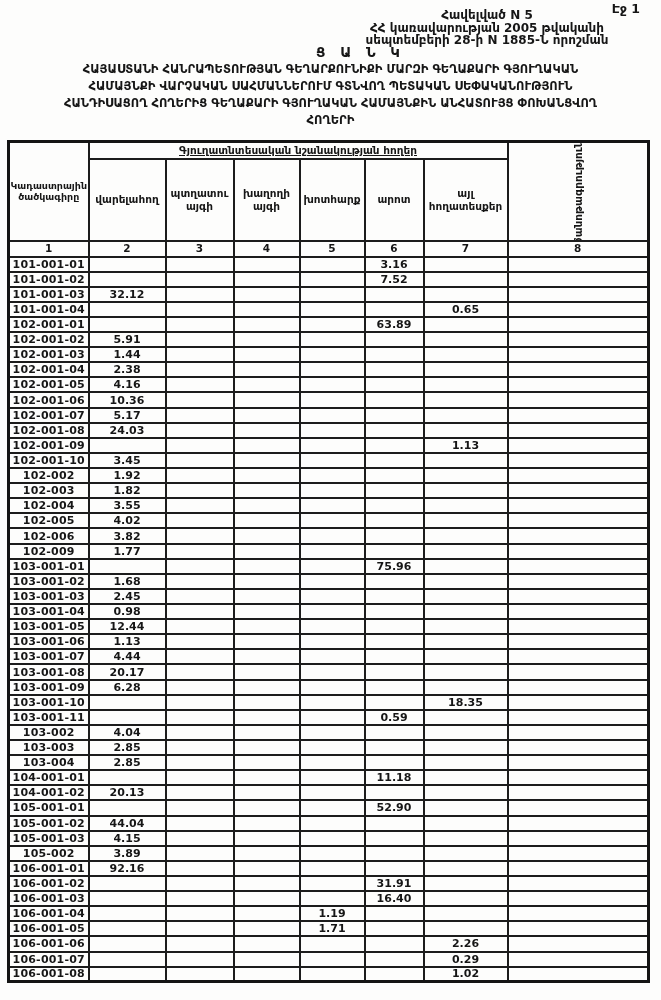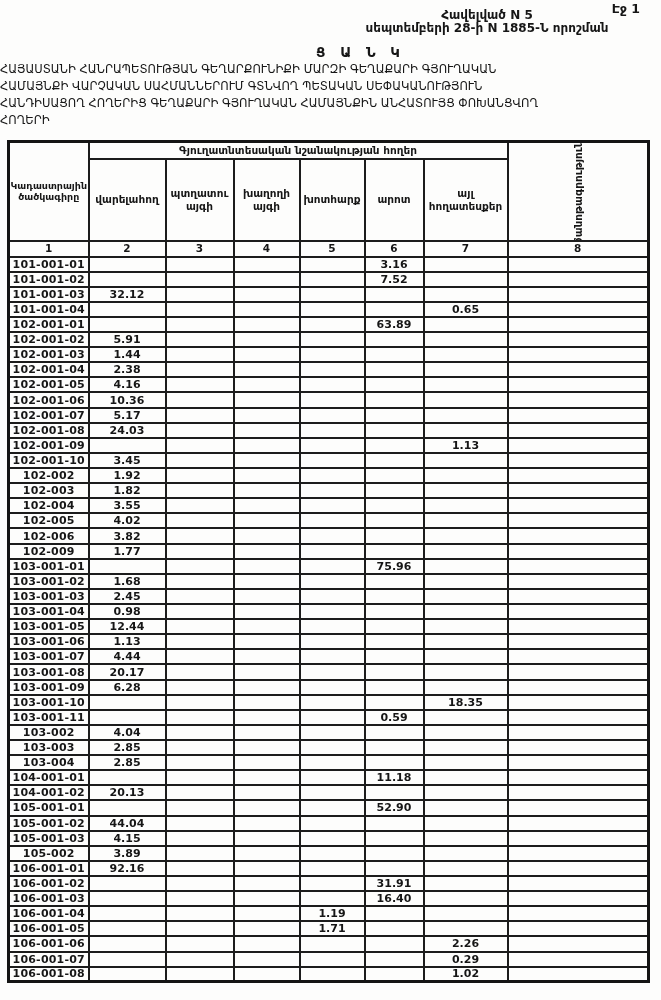--- a/index.html
+++ b/index.html
@@ -15,34 +15,34 @@
   .annex {
     position:absolute; top:9px; right:6px; width:336px;
     text-align:center; font-weight:bold; font-size:12px; line-height:12.5px;
   }
   .doc-title {
     position:absolute; top:44px; left:0; width:100%;
     text-align:center; font-weight:bold; font-size:13.5px; letter-spacing:5px;padding-left:30px;
   }
   .doc-subtitle {
     position:absolute; top:61px; left:0; width:100%;
-    text-align:left; font-weight:normal; font-size:11.5px; line-height:17px;
+    text-align:center; font-weight:bold; font-size:11.5px; line-height:17px;
   }
   table.land {
     position:absolute; top:140px; left:7px;
     border-collapse:collapse; table-layout:fixed;
     border:3px solid #141414;
   }
   table.land th, table.land td {
     border:2px solid #1c1c1c; padding:0; margin:0;
     text-align:center; vertical-align:middle;
     font-weight:bold; overflow:hidden; white-space:normal;
   }
   tr.group-row { height:17px; }
-  th.group-h { font-size:10.5px; font-weight:bold; }
+  th.group-h { font-size:10.5px; font-weight:bold;text-decoration:underline; }
   th.corner-h { font-size:9.5px; line-height:11px; padding:0 5px; font-weight:bold; }
   tr.sub-row { height:82px; }
   th.sub-h { font-size:10.5px; line-height:12.5px; padding:0 2px; font-weight:bold; }
   th.note-h { }
   .vert {
     display:inline-block; transform:rotate(-90deg);
     font-size:10.5px; white-space:nowrap; font-weight:bold;
   }
   tr.num-row { height:16px; }
   tr.num-row td { font-size:10.5px; line-height:1; }
@@ -52,20 +52,21 @@
 </style>
 </head>
 <body>
 
 <div class="page">
 
   <div class="page-num">Էջ 1</div>
 
   <div class="annex">
     <div>Հավելված N 5</div>
+    <div>ՀՀ կառավարության 2005 թվականի</div>
     <div>սեպտեմբերի 28-ի N 1885-Ն որոշման</div>
   </div>
 
   <div class="doc-title">Ց Ա Ն Կ</div>
 
   <div class="doc-subtitle">
     <div>ՀԱՅԱՍՏԱՆԻ ՀԱՆՐԱՊԵՏՈՒԹՅԱՆ ԳԵՂԱՐՔՈՒՆԻՔԻ ՄԱՐԶԻ ԳԵՂԱՔԱՐԻ ԳՅՈՒՂԱԿԱՆ</div>
     <div>ՀԱՄԱՅՆՔԻ ՎԱՐՉԱԿԱՆ ՍԱՀՄԱՆՆԵՐՈՒՄ ԳՏՆՎՈՂ ՊԵՏԱԿԱՆ ՍԵՓԱԿԱՆՈՒԹՅՈՒՆ</div>
     <div>ՀԱՆԴԻՍԱՑՈՂ ՀՈՂԵՐԻՑ ԳԵՂԱՔԱՐԻ ԳՅՈՒՂԱԿԱՆ ՀԱՄԱՅՆՔԻՆ ԱՆՀԱՏՈՒՅՑ ՓՈԽԱՆՑՎՈՂ</div>
     <div>ՀՈՂԵՐԻ</div>

